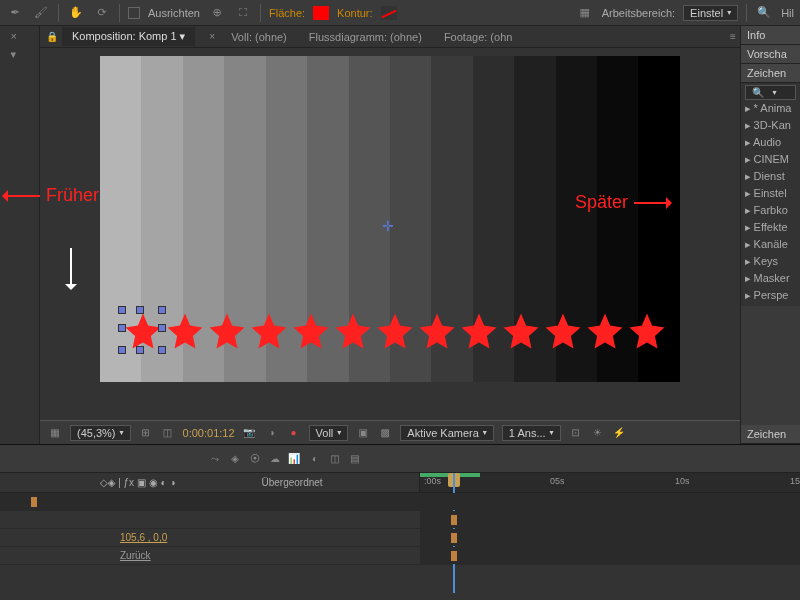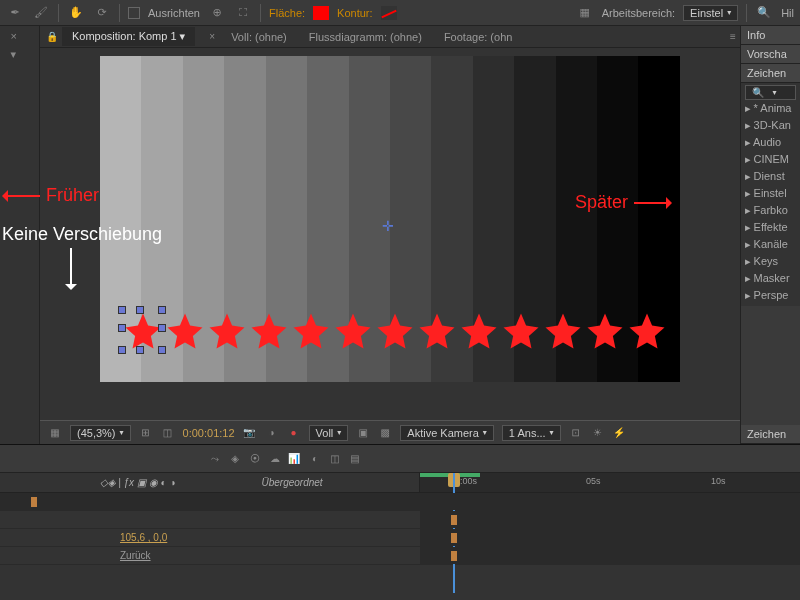--- a/index.html
+++ b/index.html
@@ -44,23 +44,23 @@
 .viewer-bar { height:24px; background:#3a3a3a; border-top:1px solid #555; display:flex; align-items:center; padding:0 8px; gap:8px; font-size:11px; }
 .right-panels { width:60px; background:#3a3a3a; border-left:1px solid #222; display:flex; flex-direction:column; }
 .panel-head { background:#444; border-bottom:1px solid #222; padding:3px 6px; font-size:11px; color:#ccc; }
 .panel-body { background:#333; padding:2px 4px; }
 .fx-item { font-size:11px; color:#aaa; padding:2px 0; white-space:nowrap; overflow:hidden; }
 .fx-item::before { content:'▸ '; }
 .timeline { height:156px; background:#333; border-top:1px solid #111; display:flex; flex-direction:column; }
 .tl-controls { height:28px; background:#3a3a3a; border-bottom:1px solid #222; display:flex; align-items:center; padding:0 8px; gap:10px; }
 .tc-group { display:flex; gap:6px; margin-left:200px; }
 .tl-header { height:20px; background:#333; border-bottom:1px solid #222; display:flex; }
-.tl-left { width:420px; border-right:1px solid #222; display:flex; align-items:center; padding-left:100px; font-size:10px; gap:6px;font-style:italic; }
+.tl-left { width:420px; border-right:1px solid #222; display:flex; align-items:center; padding-left:100px; font-size:10px; gap:6px; }
 .tl-right { flex:1; position:relative; background:#2a2a2a; }
-.ruler { position:absolute; top:0; left:0; right:4px; height:20px; display:flex;margin-left:36px; }
+.ruler { position:absolute; top:0; left:0; right:4px; height:20px; display:flex; }
 .ruler-mark { position:absolute; top:3px; font-size:9px; color:#999; }
 .playhead { position:absolute; top:0; width:2px; background:#4a90d9; }
 .cti-head { position:absolute; top:0; width:12px; height:14px; background:#c9a050; border-radius:2px; }
 .tl-row { height:18px; display:flex; border-bottom:1px solid #2a2a2a; }
 .tl-row .lab { width:420px; padding-left:120px; font-size:10px; color:#c9a050; display:flex; align-items:center; text-decoration:underline; }
 .tl-row .track { flex:1; position:relative; background:#2a2a2a; }
 .tl-row .lab.gray { color:#999; }
 .keyframe { position:absolute; width:6px; height:10px; background:#c08040; top:4px; }
 .workbar { position:absolute; top:0; left:0; height:4px; background:#4a6; }
 .tiny-icon { width:14px; height:14px; display:inline-flex; align-items:center; justify-content:center; color:#888; font-size:10px; }
@@ -184,21 +184,20 @@
       </div>
       <div class="annotations">
         <div class="ann-red" style="left:-36px;top:137px">
           <span class="arrow-l"></span>
             <span>Früher</span>
         </div>
         <div class="ann-red" style="right:70px;top:144px">
           <span>Später</span>
             <span class="arrow-r"></span>
         </div>
-        <div class="ann-white" style="left:-38px;top:176px">Keine Verschiebung</div>
         <div class="arrow-down-w" style="left:30px;top:200px;height:40px"></div>
       </div>
     </div>
 
     <div class="viewer-bar">
       <span class="tiny-icon">▦</span>
       <span class="dropdown">(45,3%)</span>
       <span class="tiny-icon">⊞</span>
       <span class="tiny-icon">◫</span>
       <span style="color:#c9a050">0:00:01:12</span>

